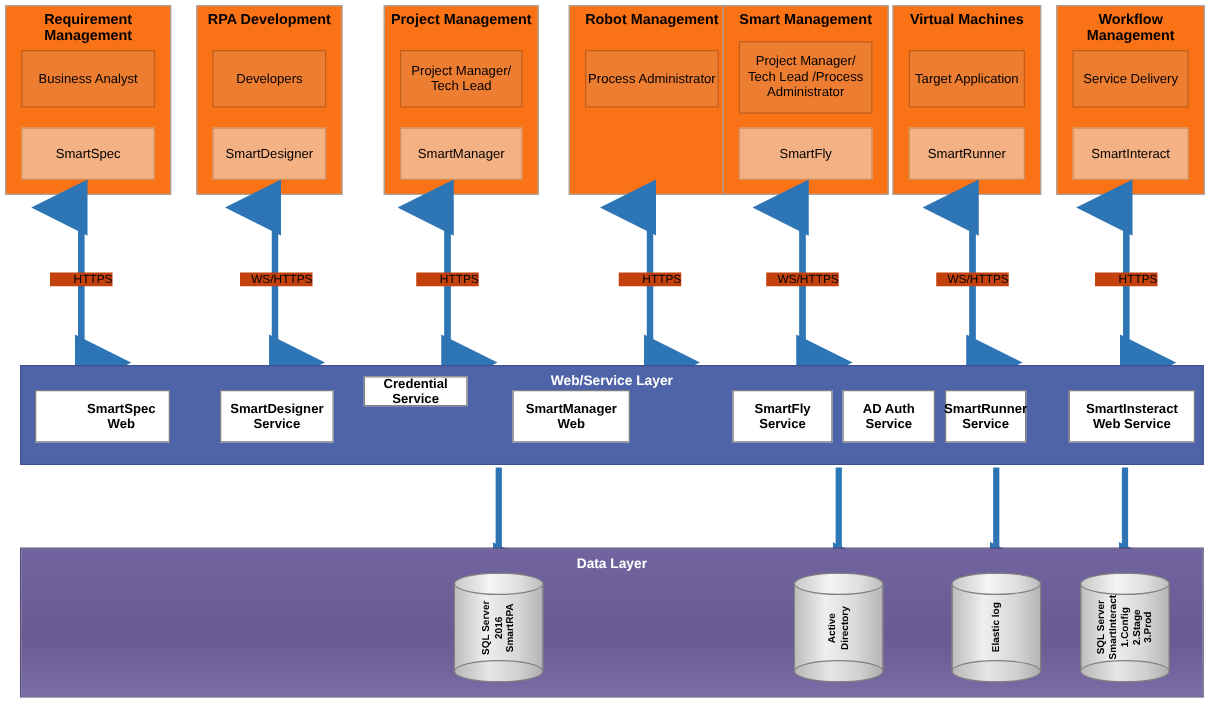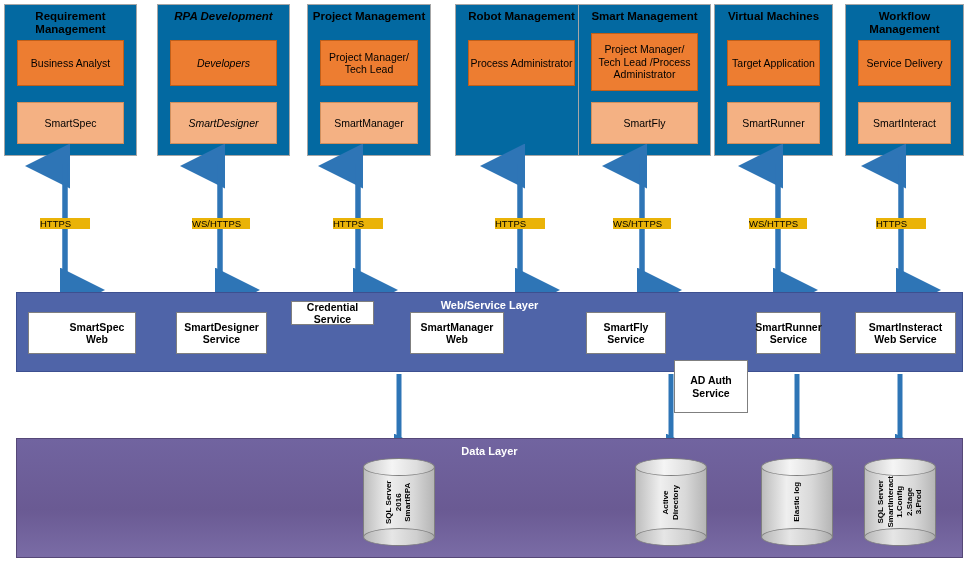--- a/index.html
+++ b/index.html
@@ -15,21 +15,21 @@
     width: 979px;
     height: 567px;
     overflow: hidden;
     background: #ffffff;
   }
   
   .col-group {
     position: absolute;
     top: 4px;
     height: 152px;
-    background: #0369a1;
+    background: #f97316;
     border: 1px solid #a6a6a6;
     box-sizing: border-box;
   }
   .col-title {
     position: absolute;
     top: 5px;
     left: 0;
     right: 0;
     text-align: center;
     font-size: 11.5px;
@@ -78,22 +78,22 @@
     padding: 1px;
   }
   
   .conn {
     position: absolute;
   }
   .conn-label {
     position: absolute;
     font-size: 9.5px;
     color: #000000;
-    text-align: left;
-    background: #eab308;
+    text-align: right;
+    background: #c2410c;
     white-space: nowrap;
   }
   
   .layer {
     position: absolute;
     box-sizing: border-box;
   }
   #web-layer {
     left: 16px;
     top: 292px;
@@ -203,21 +203,21 @@
 <body>
 
 <div id="canvas">
 
   <div class="col-group" style="left:4px; width:133px;">
     <div class="col-title">Requirement Management</div>
     <div class="role-box">Business Analyst</div>
     <div class="prod-box">SmartSpec</div>
   </div>
 
-  <div class="col-group" style="left:157px; width:133px;font-style:italic;">
+  <div class="col-group" style="left:157px; width:117px;">
     <div class="col-title">RPA Development</div>
     <div class="role-box">Developers</div>
     <div class="prod-box">SmartDesigner</div>
   </div>
 
   <div class="col-group" style="left:307px; width:124px;">
     <div class="col-title">Project Management</div>
     <div class="role-box">Project Manager/ Tech Lead</div>
     <div class="prod-box">SmartManager</div>
   </div>
@@ -302,21 +302,21 @@
     </div>
   <div class="svc-box" style="left:291px; top:301px; width:83px; height:24px;">
       <span>Credential Service</span>
     </div>
   <div class="svc-box" style="left:410px; top:312px; width:94px; height:42px;">
       <span>SmartManager Web</span>
     </div>
   <div class="svc-box" style="left:586px; top:312px; width:80px; height:42px;">
       <span>SmartFly Service</span>
     </div>
-  <div class="svc-box" style="left:674px; top:312px; width:74px; height:53px;margin-top:48px;">
+  <div class="svc-box" style="left:674px; top:312px; width:74px; height:42px;">
       <span>AD Auth Service</span>
     </div>
   <div class="svc-box" style="left:756px; top:312px; width:65px; height:42px;">
       <span>SmartRunner Service</span>
     </div>
   <div class="svc-box" style="left:855px; top:312px; width:101px; height:42px;">
       <span>SmartInsteract Web Service</span>
     </div>
 
   <div class="layer" id="data-layer">

